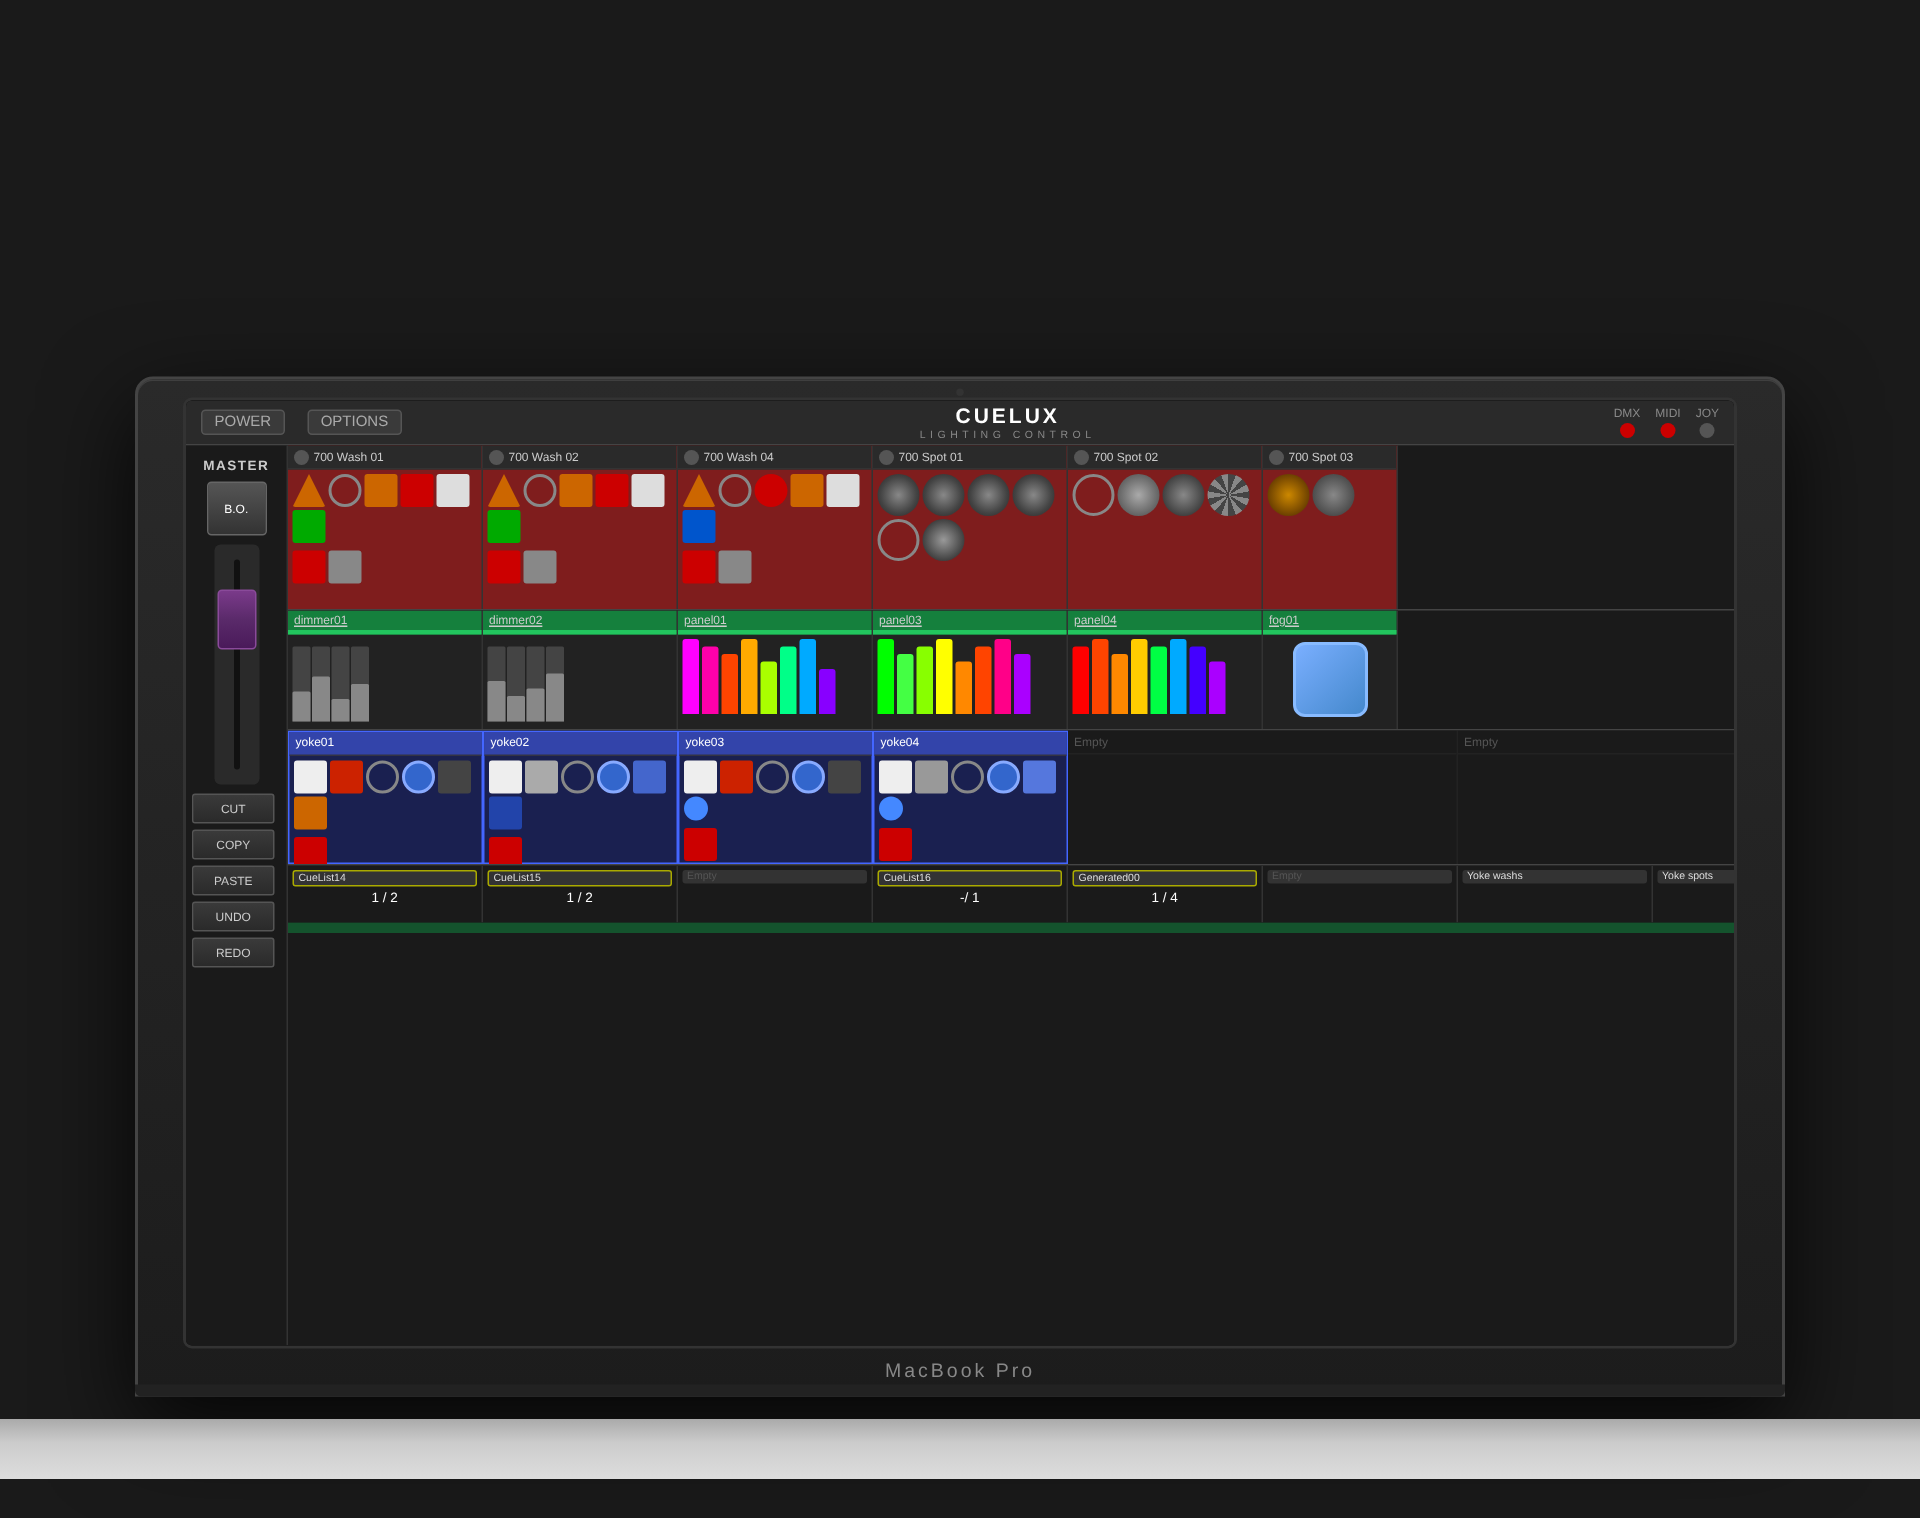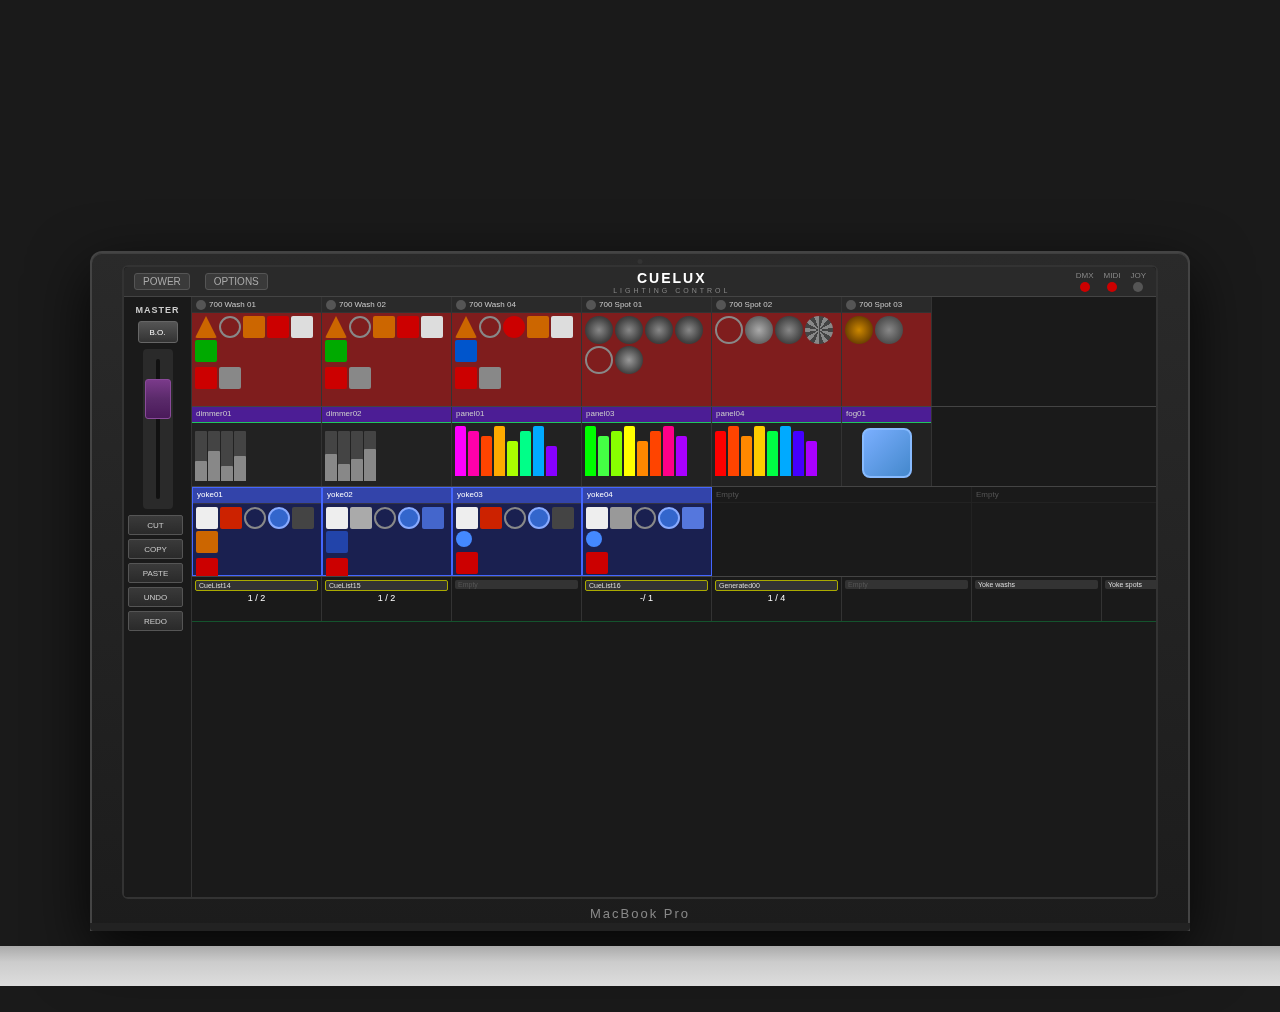--- a/index.html
+++ b/index.html
@@ -140,21 +140,21 @@
 
     .master-label {
       color: #ccc;
       font-size: 9px;
       font-weight: bold;
       letter-spacing: 1px;
     }
 
     .bo-button {
       width: 40px;
-      height: 22px;
+      height: 36px;
       background: linear-gradient(180deg, #555 0%, #333 100%);
       border: 1px solid #666;
       border-radius: 3px;
       color: #fff;
       font-size: 8px;
       cursor: pointer;
       display: flex;
       align-items: center;
       justify-content: center;
     }
@@ -266,26 +266,27 @@
     }
 
     .dimmer-cell {
       width: 130px;
       min-width: 130px;
       border-right: 1px solid #333;
       background: #222;
     }
 
     .dimmer-header {
-      background: #4c1d95;
+      background: #15803d;
       color: #ccc;
       font-size: 8px;
       padding: 2px 4px;
       height: 16px;
-      border-bottom: 1px solid #22c55e;
+      border-bottom: 3px solid #22c55e;
+      text-decoration: underline;
     }
 
     .dimmer-bars {
       display: flex;
       align-items: flex-end;
       padding: 2px 3px;
       gap: 1px;
       height: 60px;
     }
 
@@ -336,21 +337,21 @@
 
     .yoke-header.blue-header {
       background: #3344aa;
       color: #fff;
     }
 
     
     .cuelist-row {
       display: flex;
       height: 45px;
-      border-bottom: 1px solid #14532d;
+      border-bottom: 7px solid #14532d;
       overflow: hidden;
     }
 
     .cuelist-cell {
       width: 130px;
       min-width: 130px;
       border-right: 1px solid #333;
       background: #1a1a1a;
       padding: 3px;
     }

